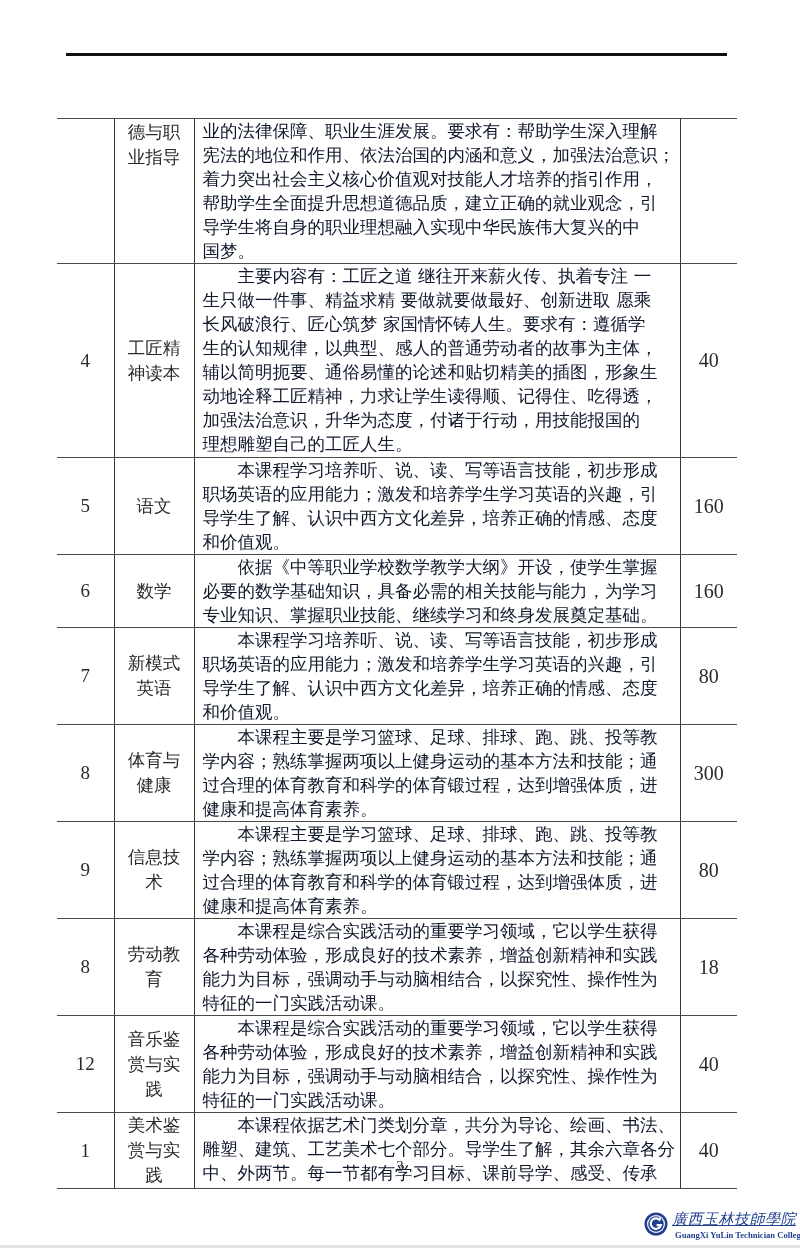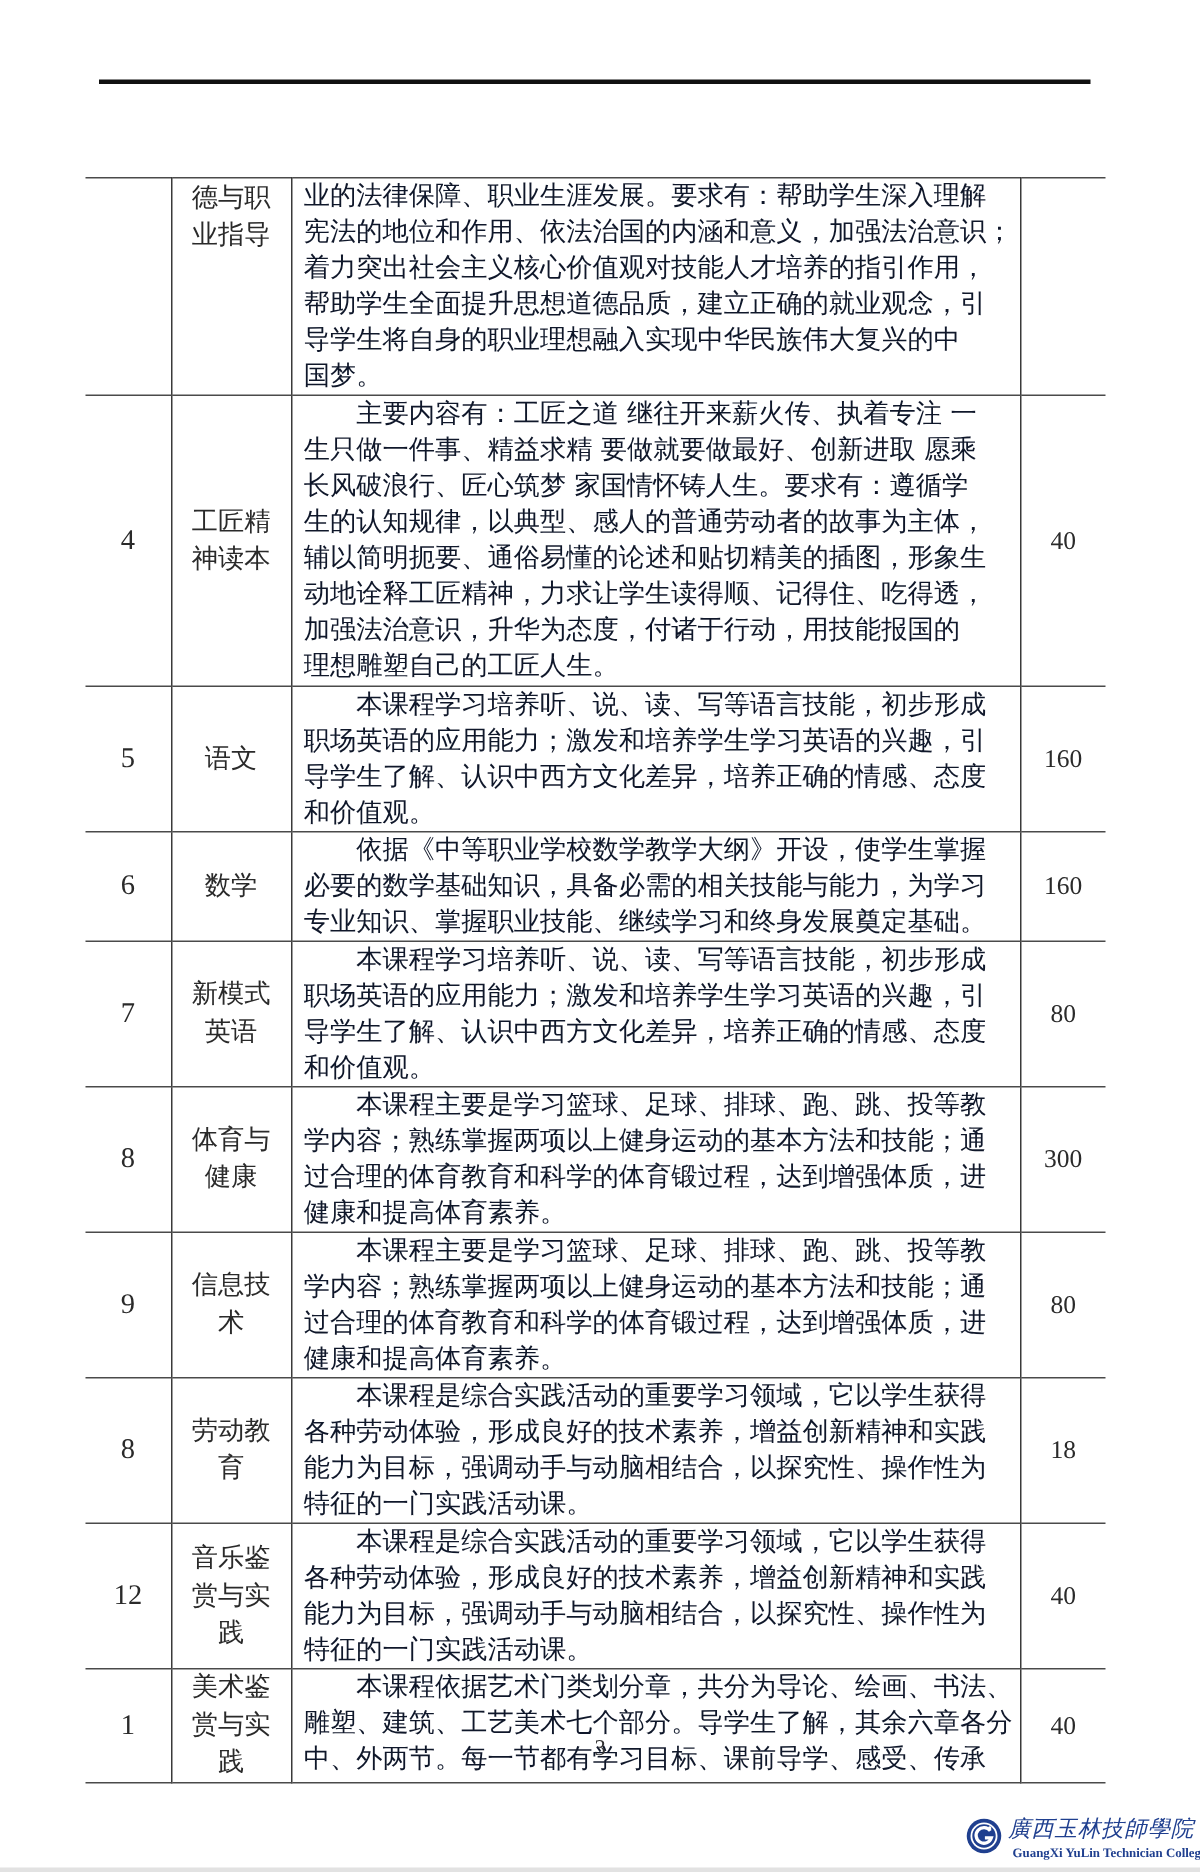--- a/index.html
+++ b/index.html
@@ -77,21 +77,21 @@
       line-height: 24px;
       padding-left: 8px !important;
       padding-right: 4px !important;
       color: #0f172a;
     }
     .c-desc.indent { text-indent: 2em; }
     .c-hours {
       text-align: center;
       vertical-align: middle;
       font-family: "Liberation Serif", serif;
-      font-size: 17px;
+      font-size: 20px;
       color: #2a2a2a;
     }
 
     .page-number {
       position: absolute;
       left: 380px;
       top: 1158px;
       width: 40px;
       text-align: center;
       font-family: "Liberation Serif", serif;
@@ -117,20 +117,21 @@
       position: absolute;
       left: 28px;
       top: 0px;
       font-family: "DejaVu Serif", serif;
       font-style: italic;
       font-size: 15px;
       line-height: 18px;
       letter-spacing: 0.5px;
       color: #1f3f8f;
       white-space: nowrap;
+      text-decoration: underline;
     }
     .college-name-en {
       position: absolute;
       left: 31px;
       top: 20px;
       font-family: "Liberation Serif", serif;
       font-weight: bold;
       font-size: 8.6px;
       line-height: 10px;
       color: #1f3f8f;

